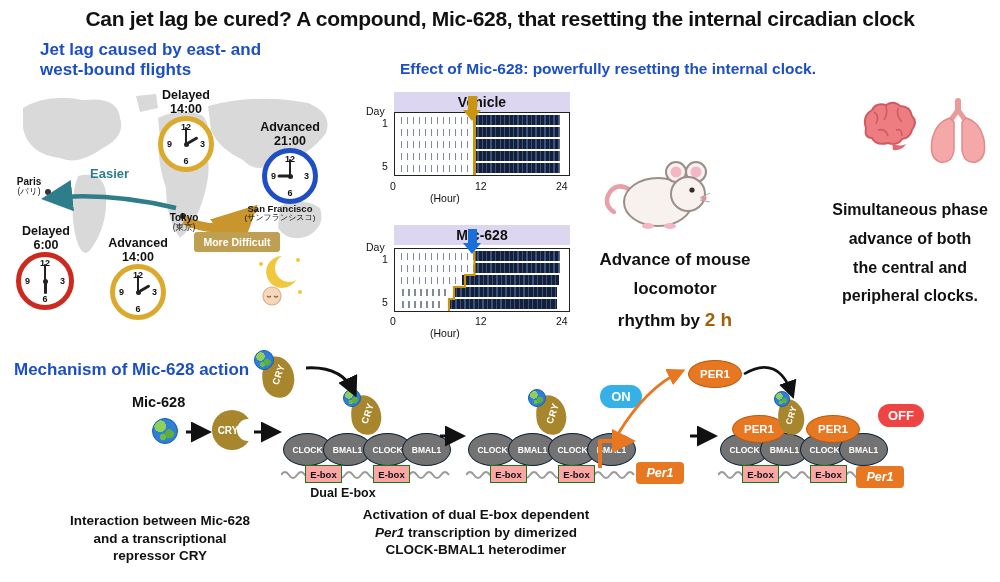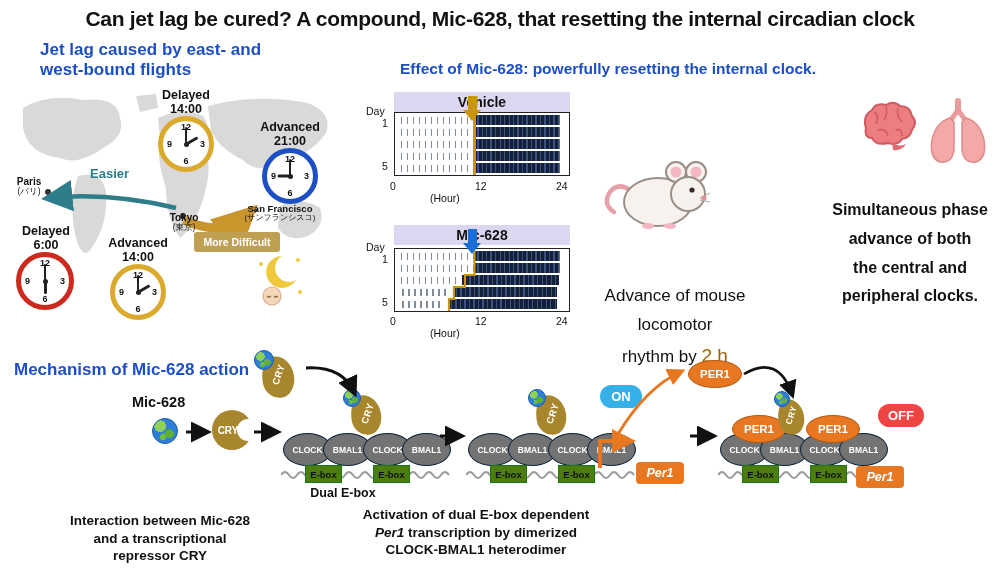--- a/index.html
+++ b/index.html
@@ -46,40 +46,40 @@
     background-position:91.8% 0,3.6% 60%;}
   .vline{position:absolute;left:78px;top:2px;height:60px;width:2.5px;background:#c8950f;}
   .axis{font-size:10.5px;color:#111;}
   .darr{position:absolute;width:9px;height:14px;z-index:6;}
   .darr::after{content:'';position:absolute;left:-5px;top:100%;border-left:9.5px solid transparent;
                border-right:9.5px solid transparent;}
   .darr.gold{background:#c8950f;} .darr.gold::after{border-top:11px solid #c8950f;}
   .darr.blu{background:#1b6fd8;} .darr.blu::after{border-top:11px solid #1b6fd8;}
 
   
-  .advance{width:190px;text-align:center;font-size:17px;font-weight:normal;line-height:1.7;margin-top:36px;}
+  .advance{width:190px;text-align:center;font-size:17px;font-weight:bold;line-height:1.7;}
   .advance .red{color:#a16207;font-size:19px;}
   .simul{width:180px;text-align:center;font-size:16px;font-weight:bold;line-height:1.8;}
 
   
   .globe{position:absolute;border-radius:50%;box-sizing:border-box;border:1.5px solid #1b5cab;
     background:radial-gradient(circle at 30% 30%,#8fd05a 0 24%,transparent 25%),
                radial-gradient(circle at 68% 62%,#5fae38 0 20%,transparent 21%),
                radial-gradient(circle at 42% 74%,#6cbd42 0 14%,transparent 15%),#2f7fd9;}
   .g26{width:26px;height:26px;} .g20{width:20px;height:20px;} .g18{width:18px;height:18px;} .g16{width:16px;height:16px;}
   .cry-crescent{width:40px;height:40px;background:#a8862e;border-radius:50%;display:flex;align-items:center;
     justify-content:center;color:#fff;font-weight:bold;font-size:10px;padding-right:8px;box-sizing:border-box;}
   .cry-crescent::after{content:'';position:absolute;right:-7px;top:9px;width:22px;height:22px;background:#fff;border-radius:50%;}
   .cry-blob{width:32px;height:42px;background:#a8862e;border-radius:45% 55% 48% 52%/58% 52% 48% 42%;
     transform:rotate(-10deg);z-index:4;}
   .cry-blob .cry-txt{position:absolute;left:6px;top:13px;color:#fff;font-weight:bold;font-size:9.5px;
     transform:rotate(-62deg);letter-spacing:.5px;}
   .oval{position:absolute;width:47px;height:31px;background:#737373;border:1px solid #0c2138;border-radius:50%;
     color:#fff;font-weight:bold;font-size:8.5px;display:flex;align-items:center;justify-content:center;z-index:2;}
-  .ebox{position:absolute;width:35px;height:16px;background:#4d7c0f;border:1px solid #157a15;color:#111;
+  .ebox{position:absolute;width:35px;height:16px;background:#fca5a5;border:1px solid #157a15;color:#111;
     font-size:9.5px;font-weight:bold;display:flex;align-items:center;justify-content:center;z-index:3;}
   .dna{position:absolute;z-index:1;}
   .complex{position:absolute;width:170px;height:92px;}
   .per1-oval{position:absolute;width:52px;height:26px;background:#e87722;border:1.5px solid #b85a10;border-radius:50%;
     color:#fff;font-weight:bold;font-size:11.5px;display:flex;align-items:center;justify-content:center;z-index:5;}
   .per1-box{position:absolute;width:48px;height:22px;background:#e87722;border-radius:4px;color:#fff;
     font-style:italic;font-weight:bold;font-size:12.5px;display:flex;align-items:center;justify-content:center;z-index:4;}
   .pill{position:absolute;border-radius:12px;color:#fff;font-weight:bold;font-size:13px;display:flex;
     align-items:center;justify-content:center;z-index:6;}
   .pill.on{width:42px;height:23px;background:#35b1e8;}

